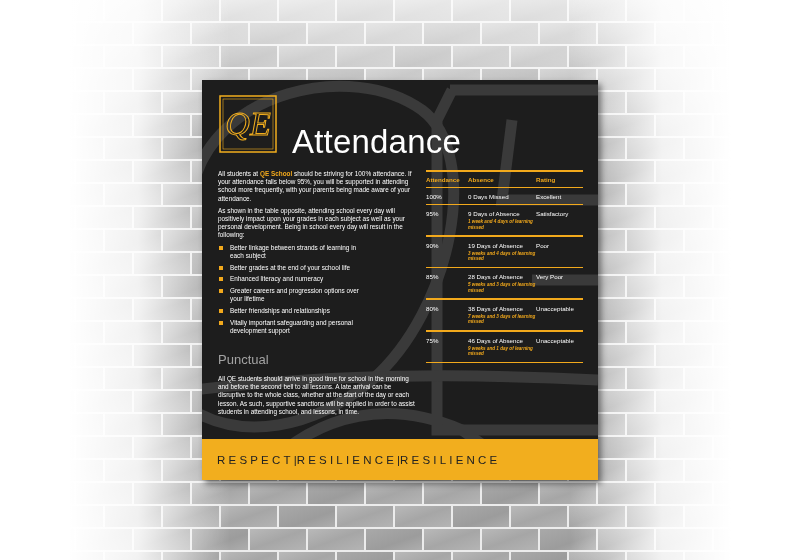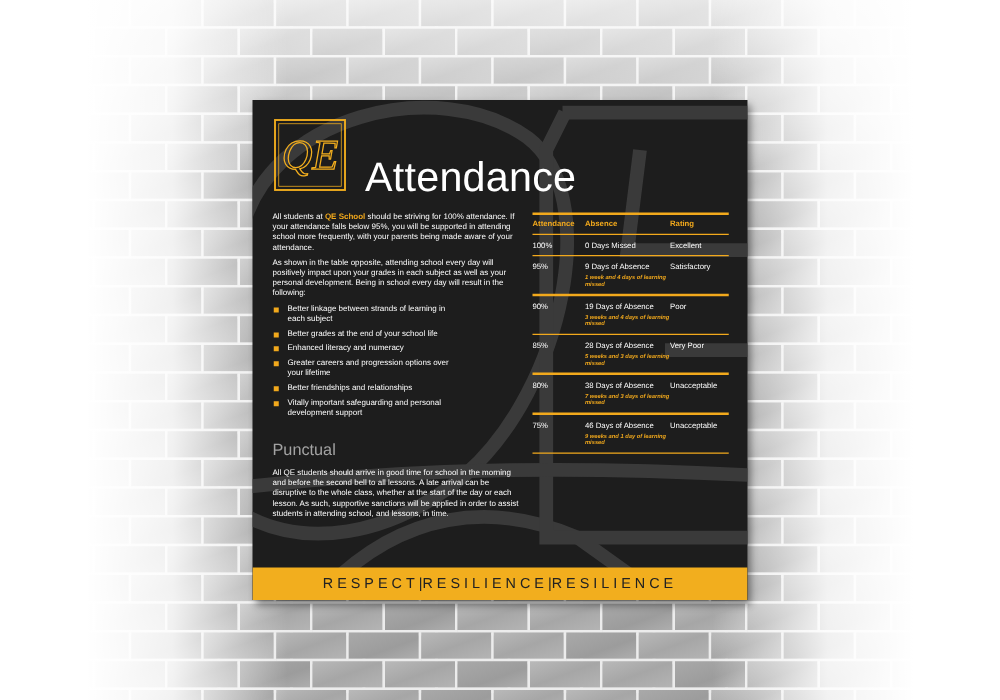--- a/index.html
+++ b/index.html
@@ -82,23 +82,23 @@
     .c1 { width: 42px; flex: none; }
     .c2 { width: 68px; flex: none; }
     .c3 { flex: 1; }
     .trow { display: flex; padding-top: 5px; }
     .trow.single { height: 15.5px; }
     .trow.double { height: 30px; }
     .note { color: #f2a91c; font-size: 4.6px; line-height: 5.4px; font-style: italic; margin-top: 2px; font-weight: bold; }
 
     
     .footer {
-      position: absolute; left: 0; bottom: 0; width: 100%; height: 26px;
+      position: absolute; left: 0; bottom: 0; width: 100%; height: 41px;
       background: #f2ae1e;
-      display: flex; align-items: center; justify-content: center;
+      display: flex; align-items: center; justify-content: flex-start;
       padding: 0 15px 0 15px;
       color: #222222; font-size: 11.5px; letter-spacing: 3.2px;
     }
     .footer .sep { letter-spacing: 0; }
   </style>
 </head>
 <body>
 
 <div class="wall">
   <div class="wall-rows" id="wall-rows">

